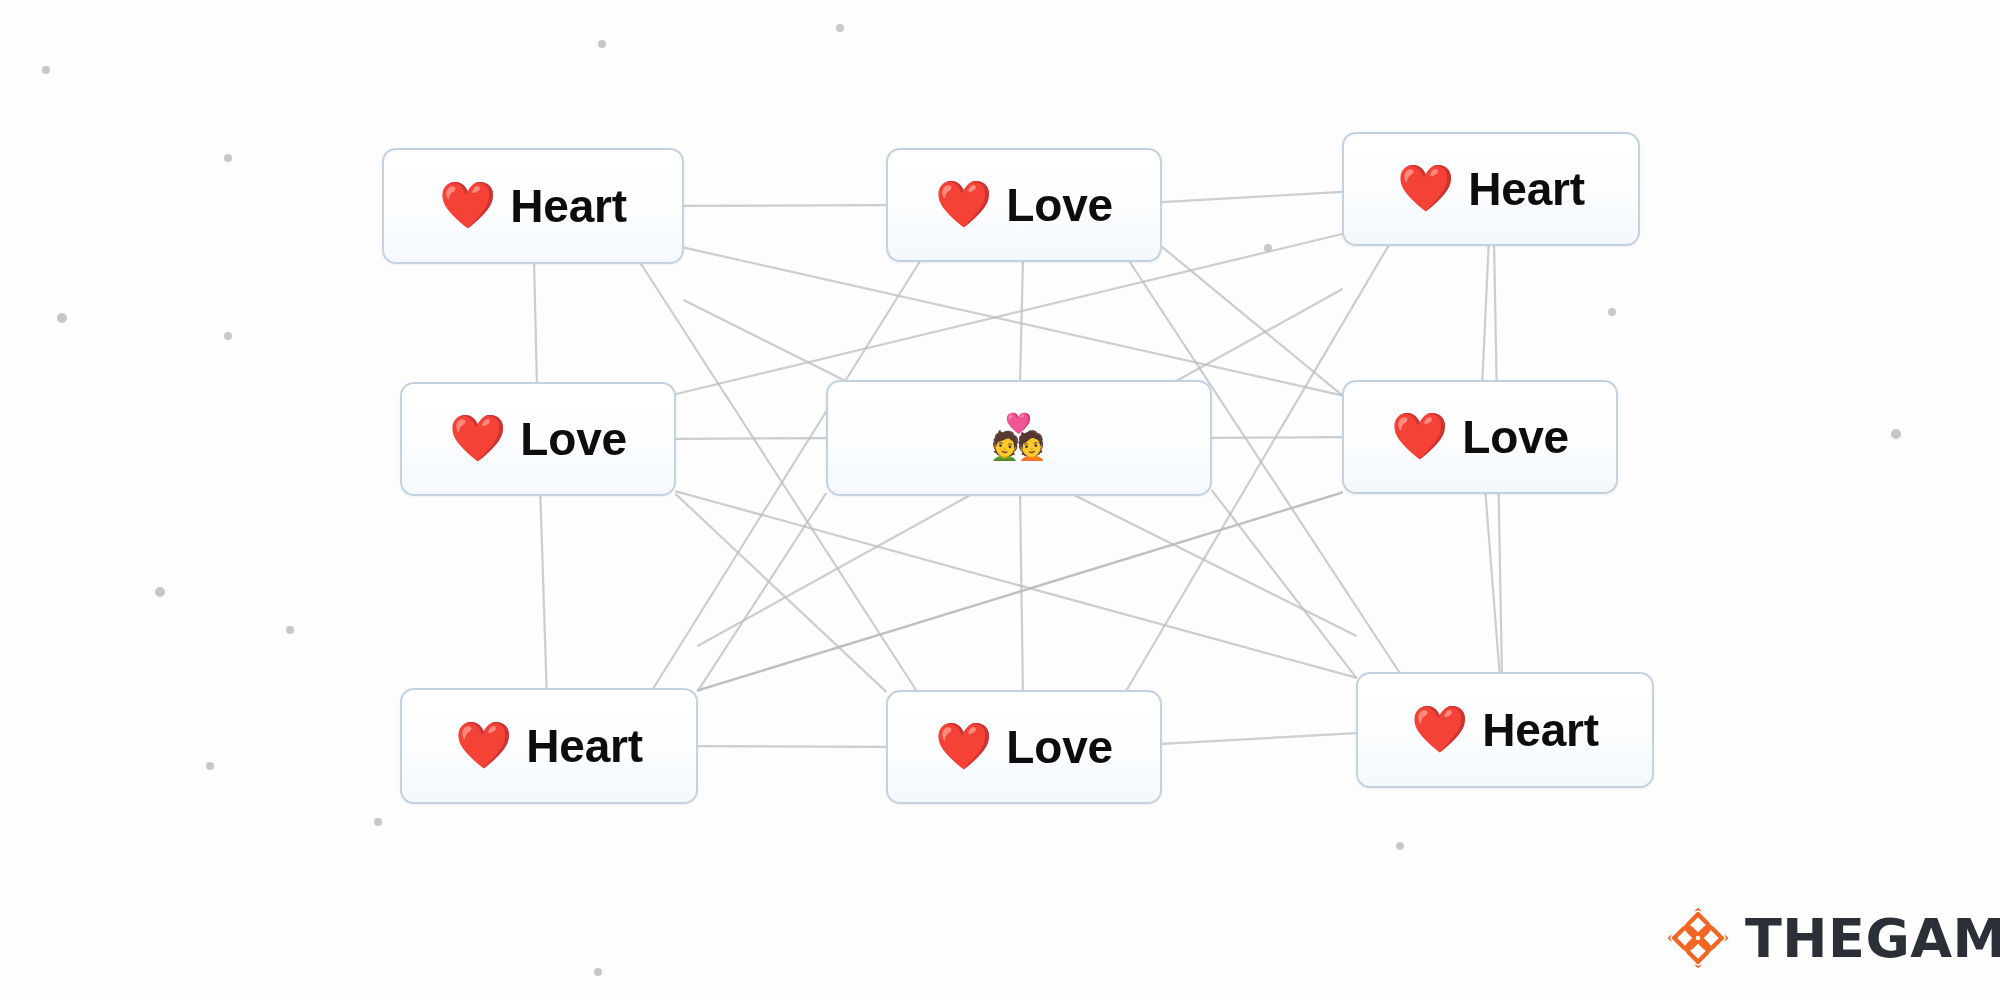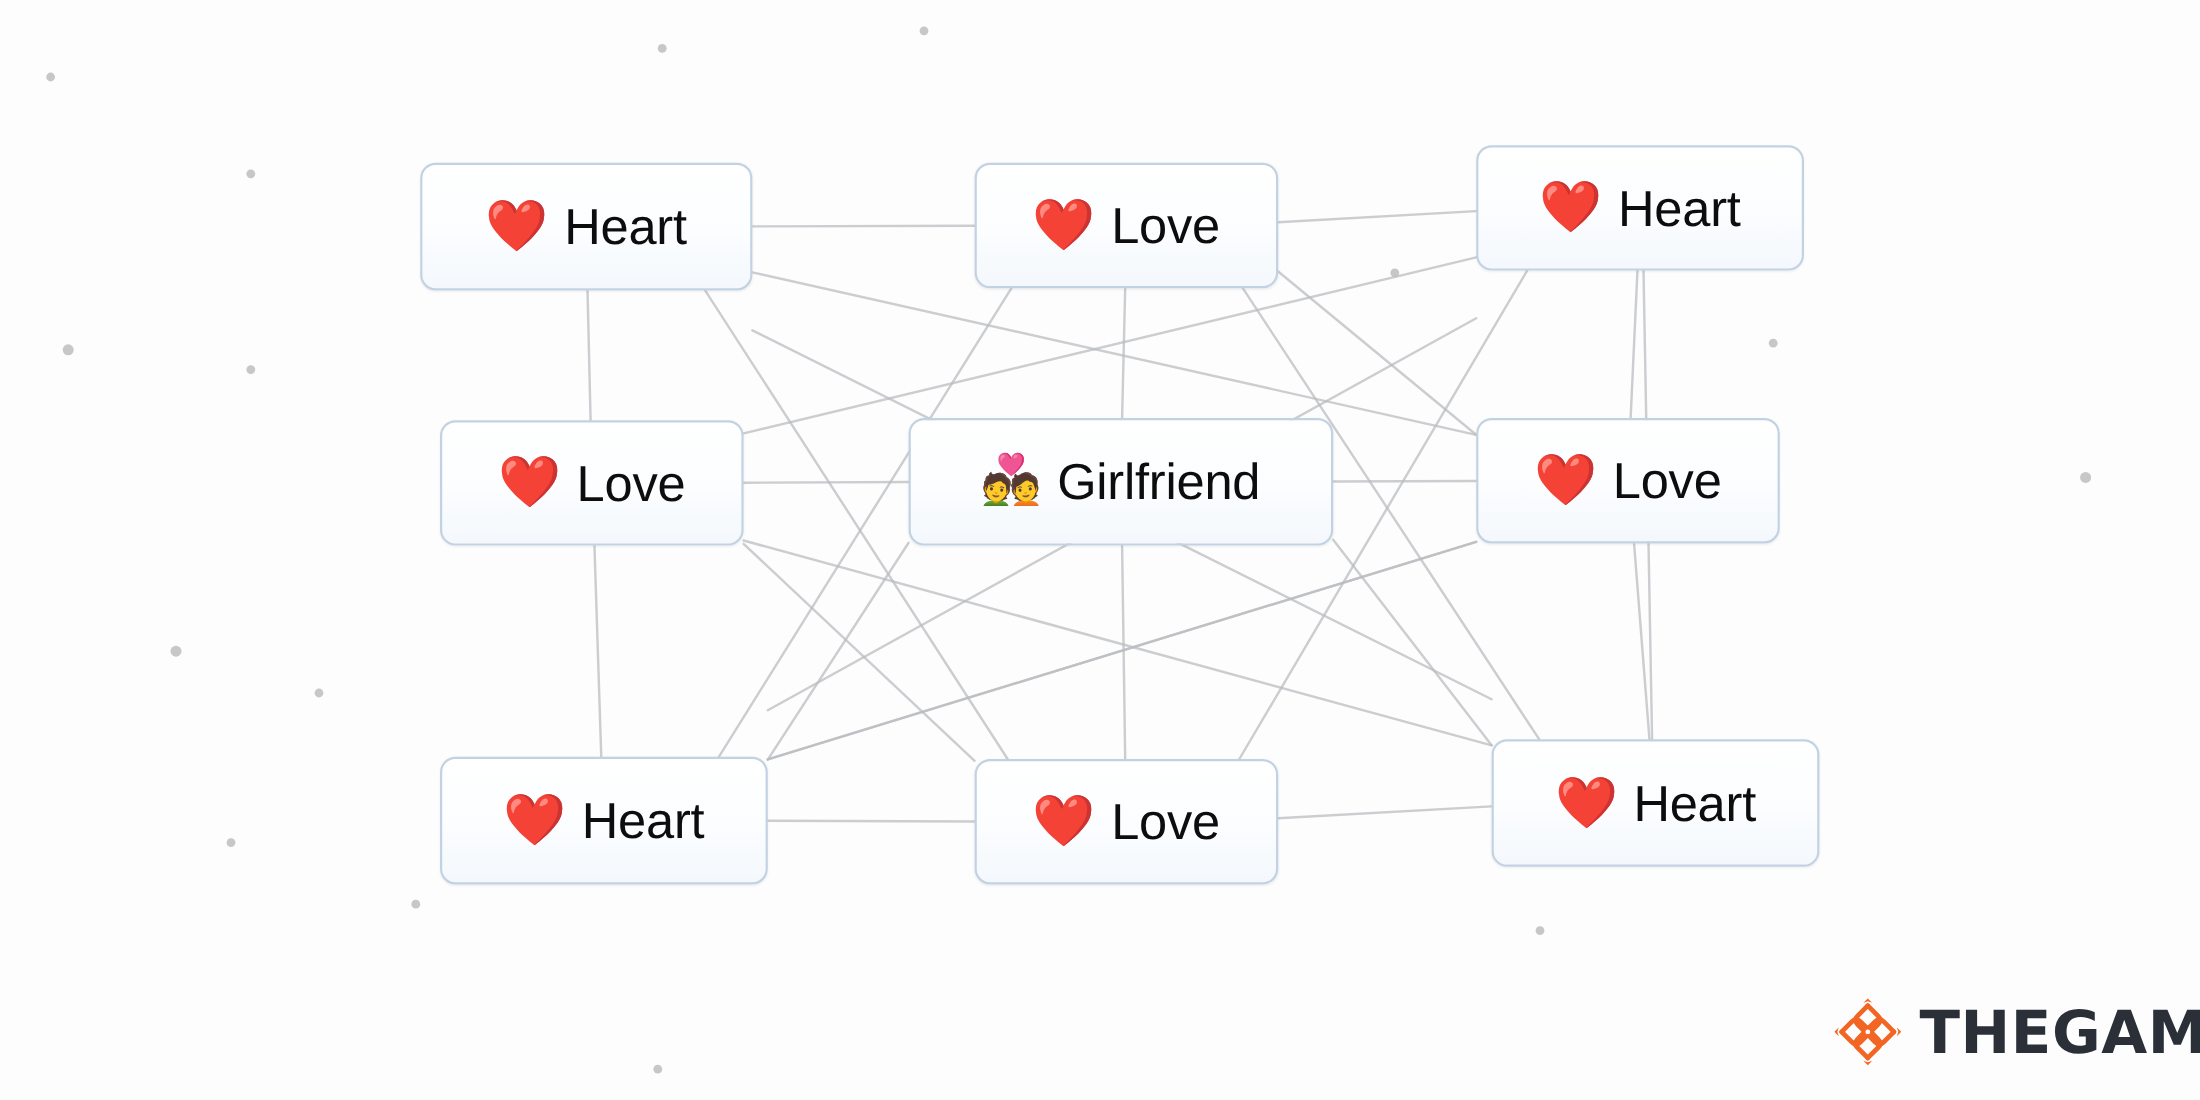--- a/index.html
+++ b/index.html
@@ -58,21 +58,21 @@
     font-size: 46px;
     line-height: 1;
     display: inline-block;
     transform: translateY(-1px);
   }
   .card-emoji.couple { font-size: 44px; }
   .card-label {
     font-size: 46px;
     line-height: 1;
     color: #0d0d0d;
-    font-weight: 400;
+    font-weight: 700;
     letter-spacing: -0.2px;
   }
 
   
   #watermark {
     position: absolute;
     display: flex;
     align-items: center;
     gap: 14px;
   }
@@ -159,21 +159,20 @@
       <div class="craft-card" style="left: 1342px; top: 132px; width: 298px; height: 114px; border-color: rgb(194, 210, 226);">
         <span class="card-emoji">❤️</span>
         <span class="card-label" style="color: rgb(13, 13, 13);">Heart</span>
       </div>
       <div class="craft-card" style="left: 400px; top: 382px; width: 276px; height: 114px; border-color: rgb(194, 210, 226);">
         <span class="card-emoji">❤️</span>
         <span class="card-label" style="color: rgb(13, 13, 13);">Love</span>
       </div>
       <div class="craft-card" style="left: 826px; top: 380px; width: 386px; height: 116px; border-color: rgb(194, 210, 226);">
         <span class="card-emoji couple">💑</span>
-        <span class="card-label" style="color: rgb(13, 13, 13);">Girlfriend</span>
       </div>
       <div class="craft-card" style="left: 1342px; top: 380px; width: 276px; height: 114px; border-color: rgb(194, 210, 226);">
         <span class="card-emoji">❤️</span>
         <span class="card-label" style="color: rgb(13, 13, 13);">Love</span>
       </div>
       <div class="craft-card" style="left: 400px; top: 688px; width: 298px; height: 116px; border-color: rgb(194, 210, 226);">
         <span class="card-emoji">❤️</span>
         <span class="card-label" style="color: rgb(13, 13, 13);">Heart</span>
       </div>
       <div class="craft-card" style="left: 886px; top: 690px; width: 276px; height: 114px; border-color: rgb(194, 210, 226);">

